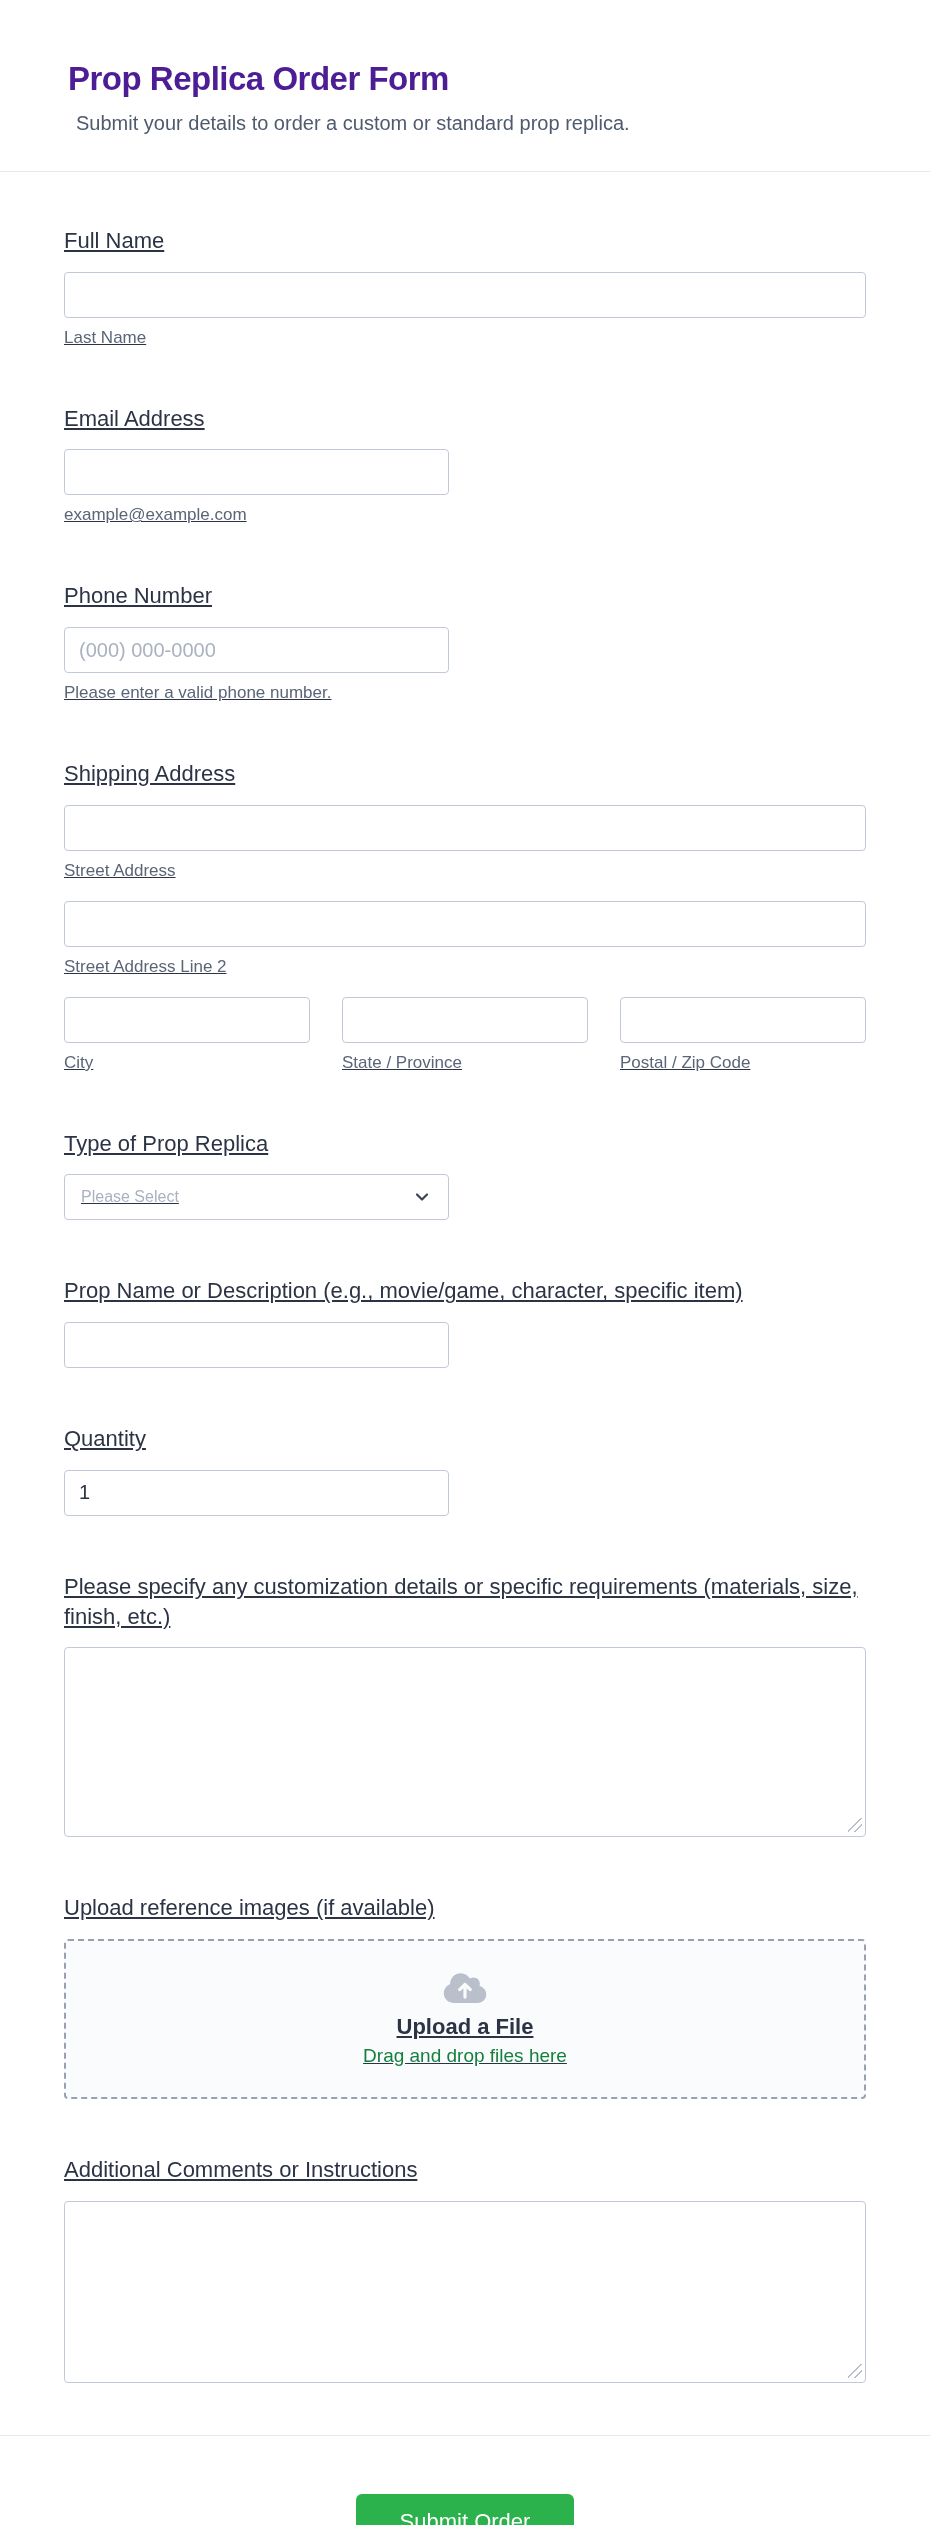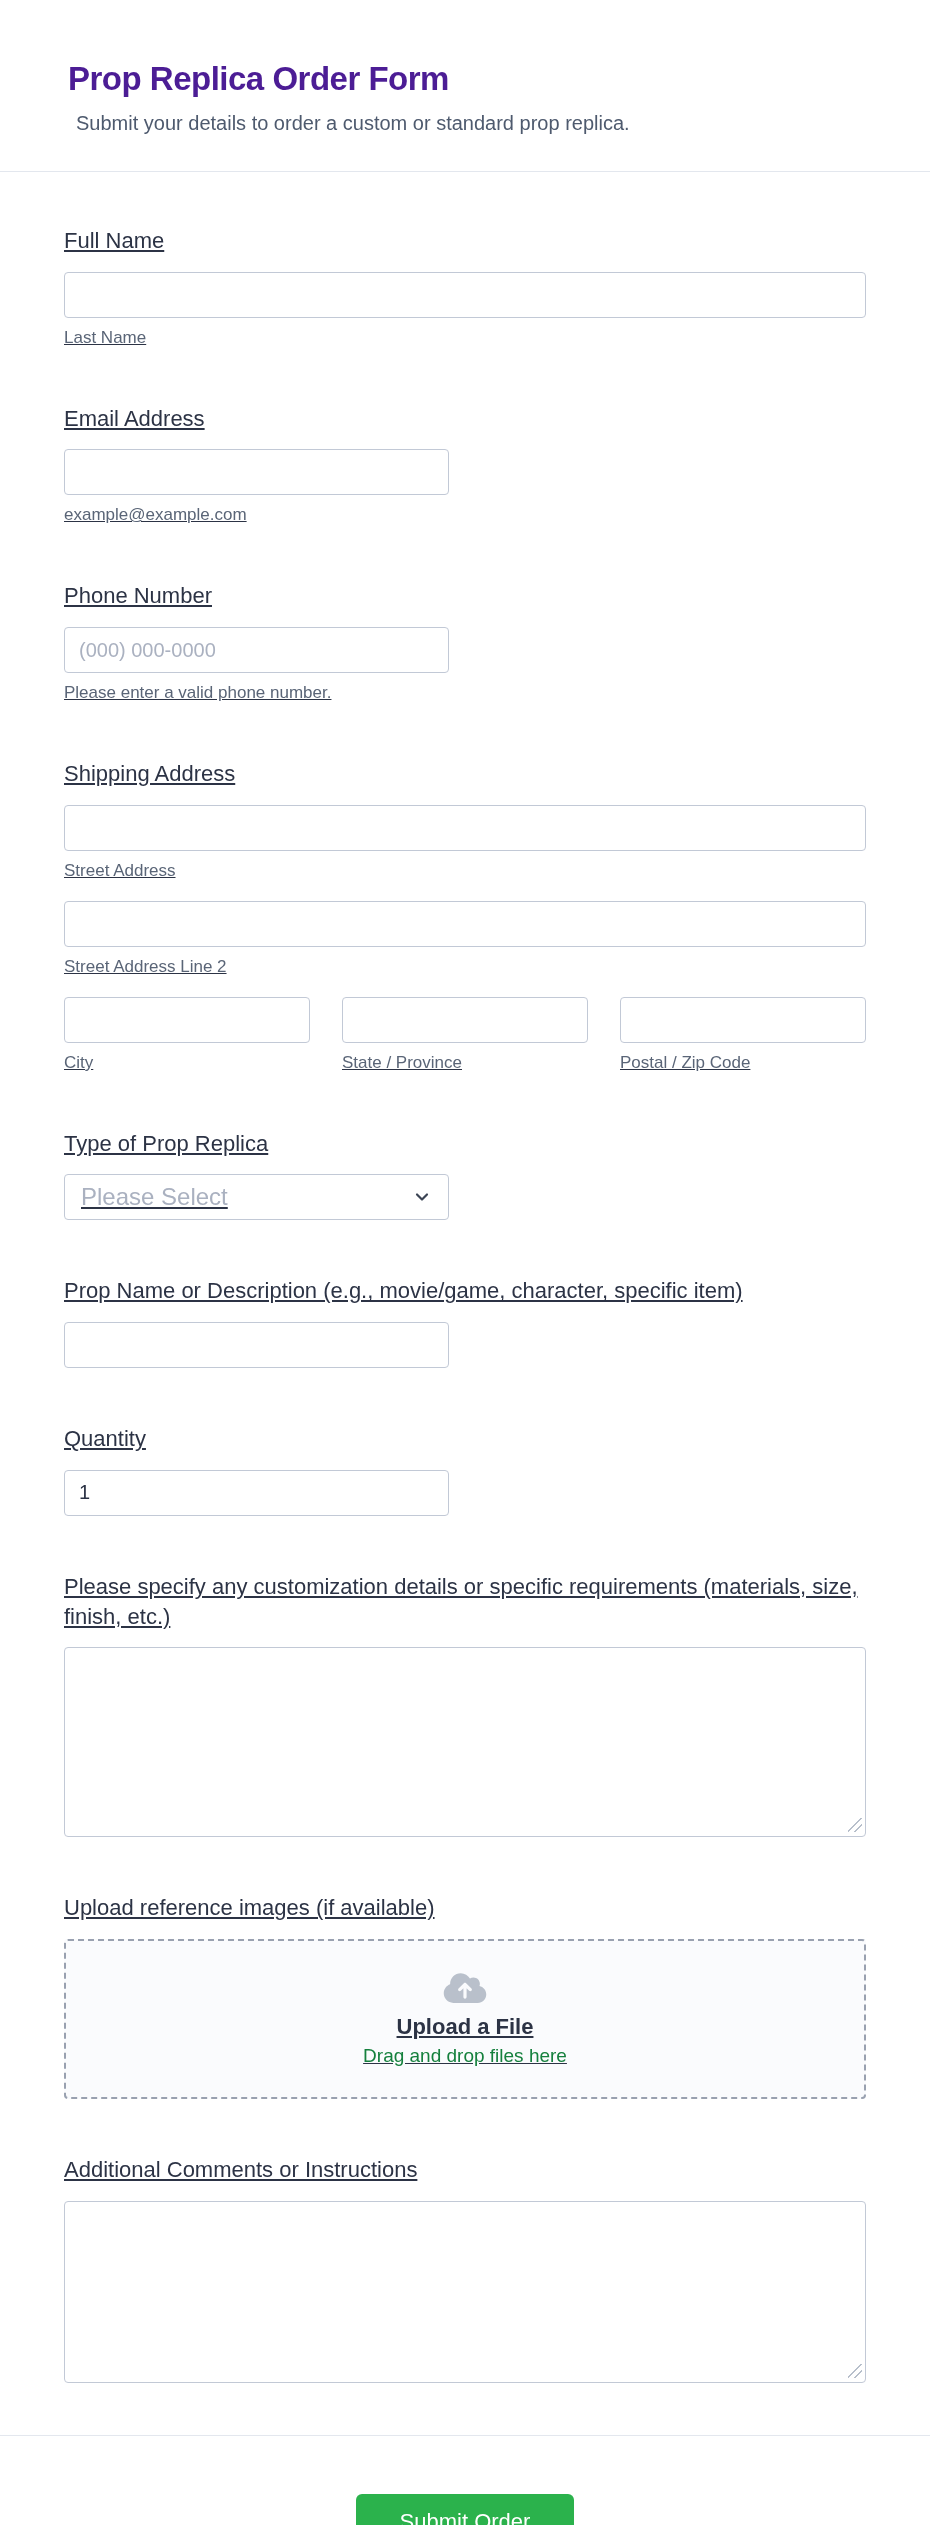--- a/index.html
+++ b/index.html
@@ -63,21 +63,21 @@
     height: 46px;
     border: 1px solid #c2c9d6;
     border-radius: 4px;
     background: #fff;
     display: flex;
     align-items: center;
     justify-content: space-between;
     padding: 0 16px;
     cursor: pointer;
   }
-  .select-placeholder { font-size: 24px; color: #aab1c0; }
+  .select-placeholder { font-size: 16px; color: #aab1c0; }
   .chevron { width: 20px; height: 20px; flex: none; }
   .textarea-wrap { position: relative; width: 100%; }
   .textarea {
     width: 100%;
     height: 190px;
     border: 1px solid #c2c9d6;
     border-radius: 4px;
     background: #fff;
     resize: none;
     outline: none;

